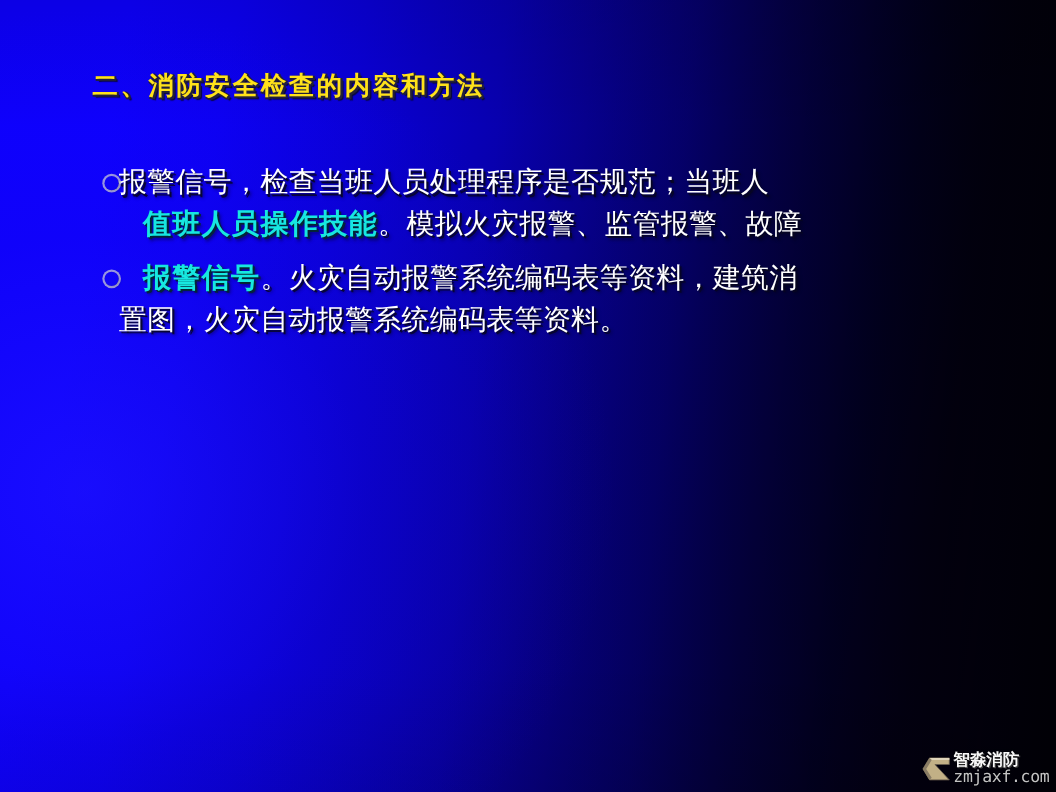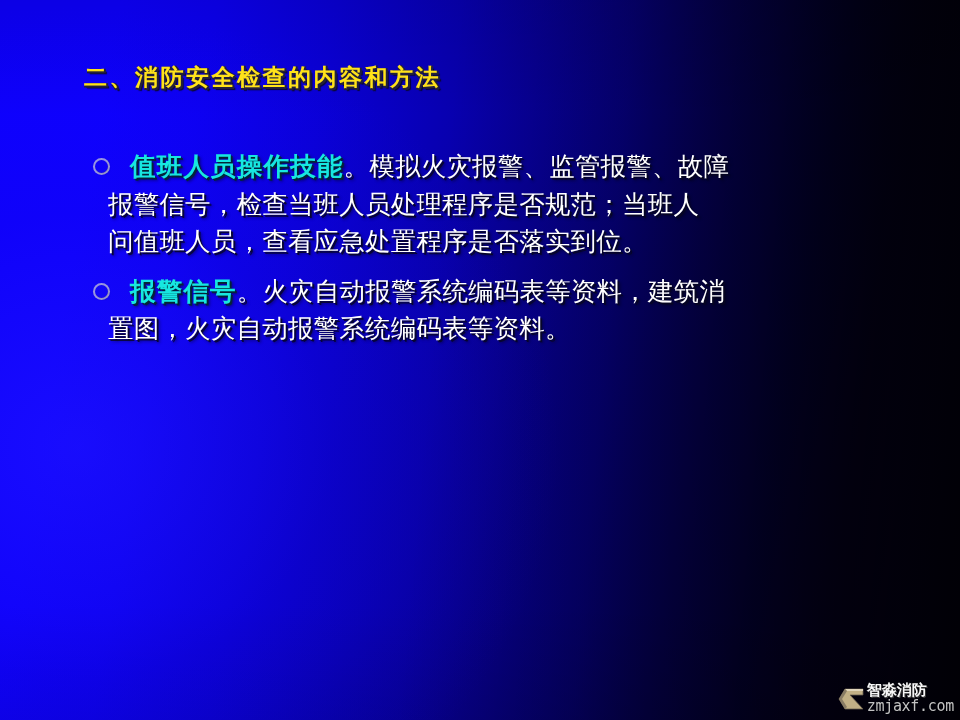--- a/index.html
+++ b/index.html
@@ -195,23 +195,22 @@
 
   <div class="content">
 
     <div class="title">二、消防安全检查的内容和方法</div>
 
     <div class="bullets">
 
       <div class="bullet-block">
         <span class="bullet-marker"></span>
         <div class="bullet-lines">
+          <div class="bline indent">报警信号，检查当班人员处理程序是否规范；当班人</div>
           <div class="bline"><span class="lead">值班人员操作技能</span><span>。模拟火灾报警、监管报警、故障</span></div>
-          <div class="bline indent">报警信号，检查当班人员处理程序是否规范；当班人</div>
-          <div class="bline indent">问值班人员，查看应急处置程序是否落实到位。</div>
         </div>
       </div>
 
       <div class="bullet-block">
         <span class="bullet-marker"></span>
         <div class="bullet-lines">
           <div class="bline"><span class="lead">报警信号</span><span>。火灾自动报警系统编码表等资料，建筑消</span></div>
           <div class="bline indent">置图，火灾自动报警系统编码表等资料。</div>
         </div>
       </div>

